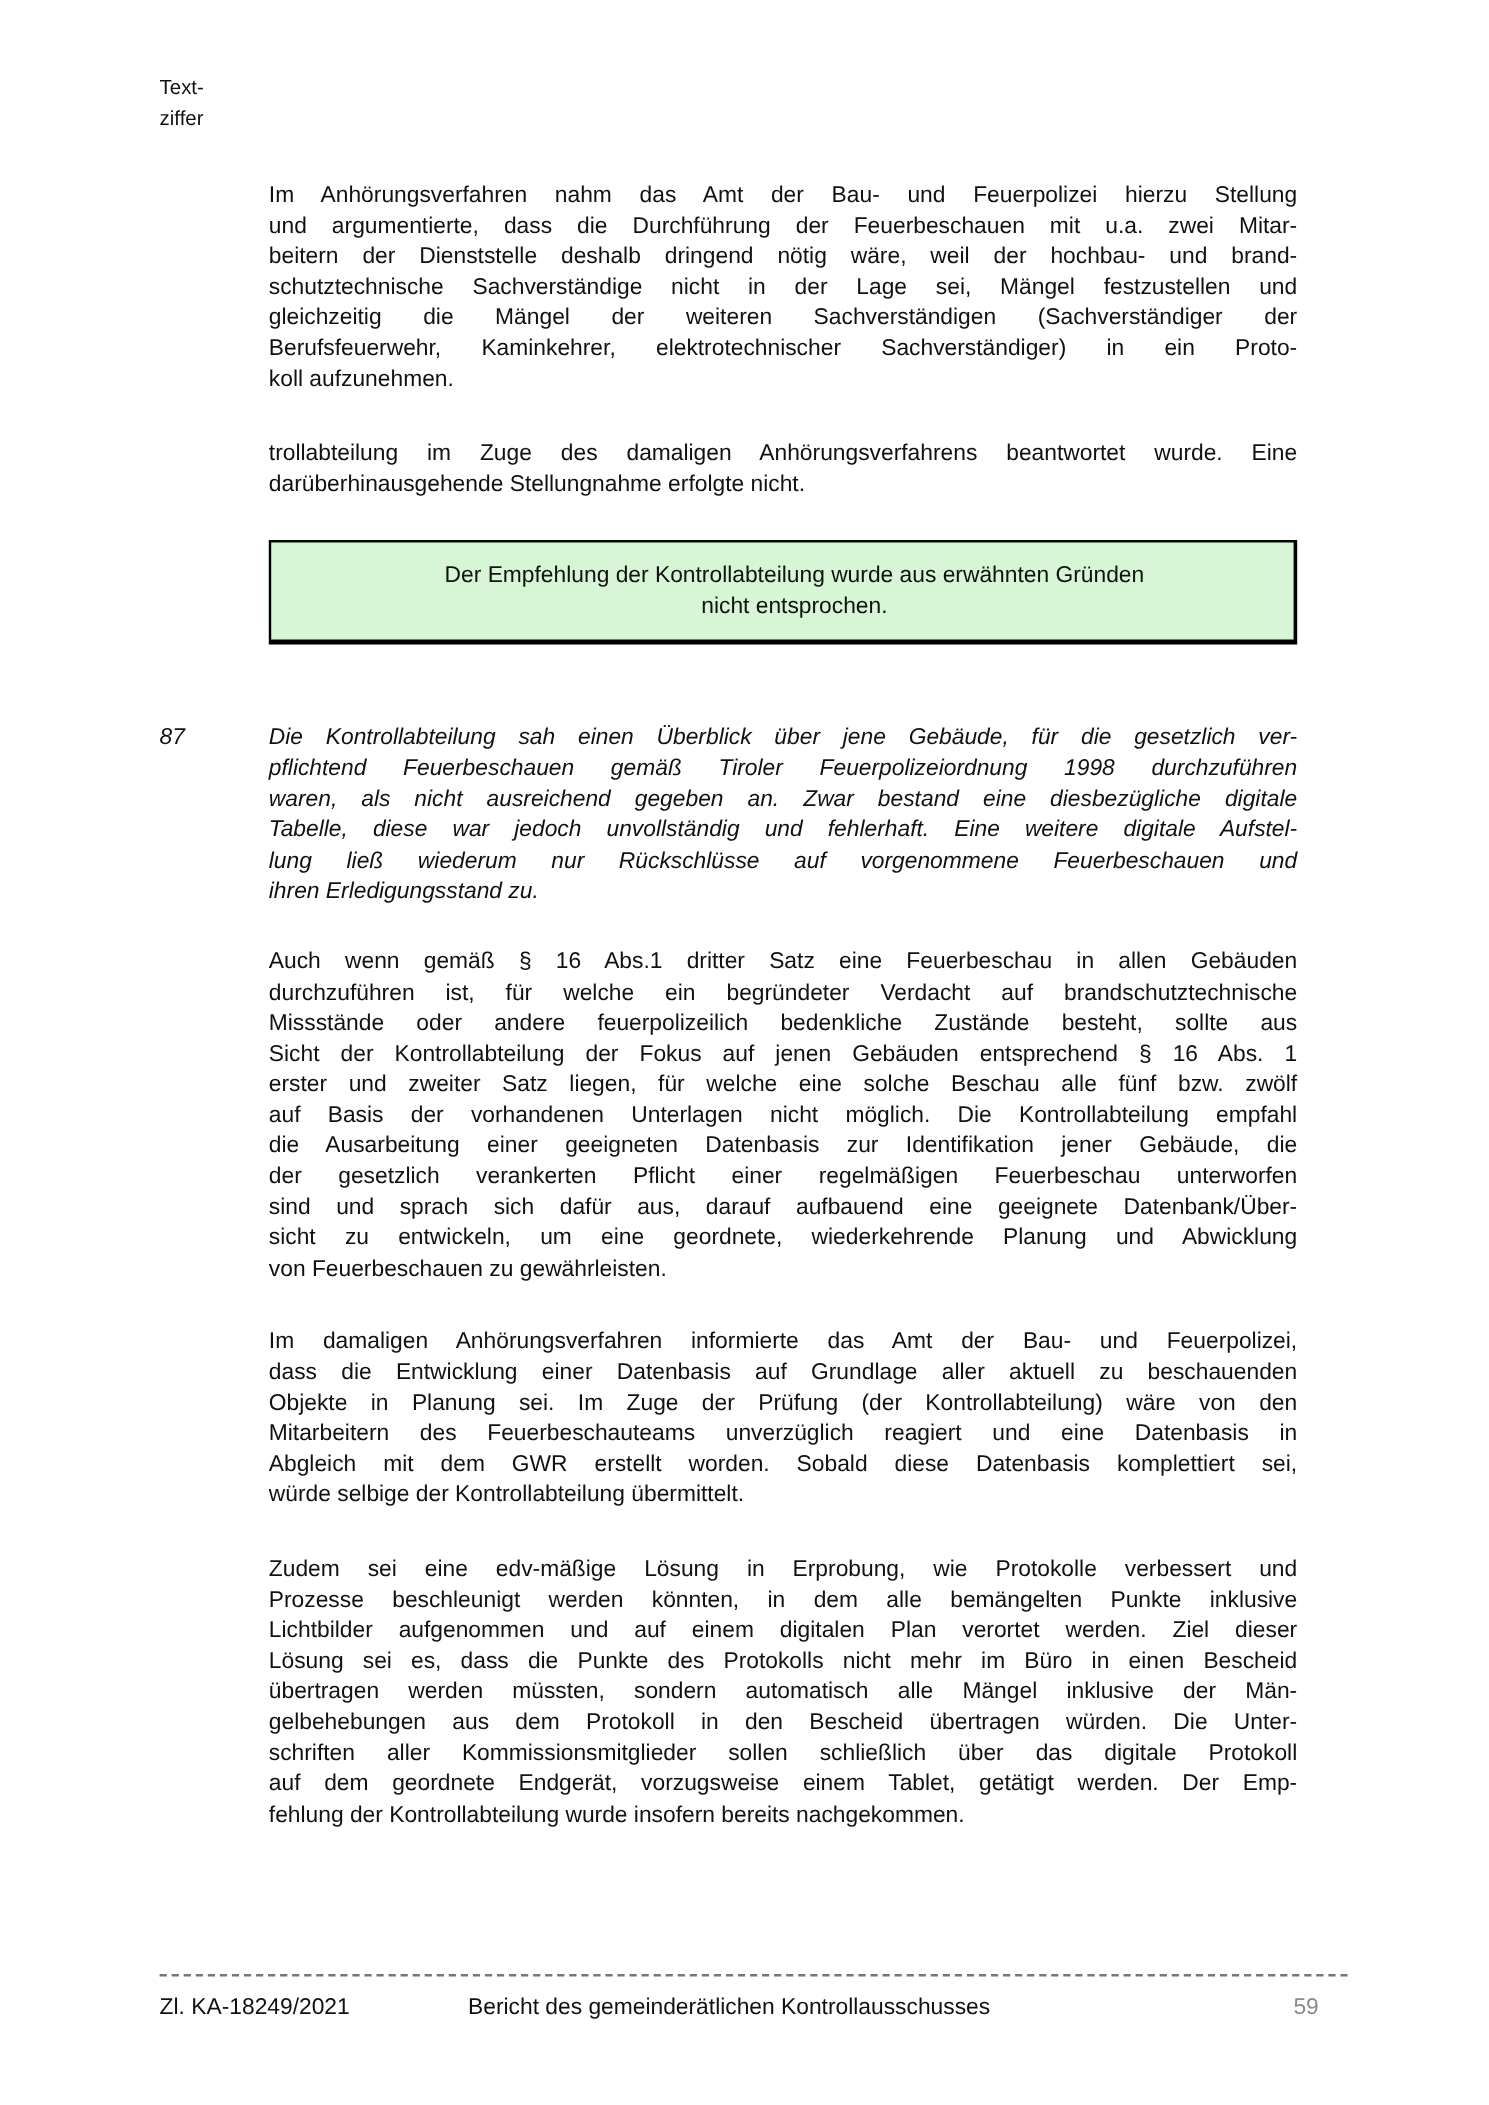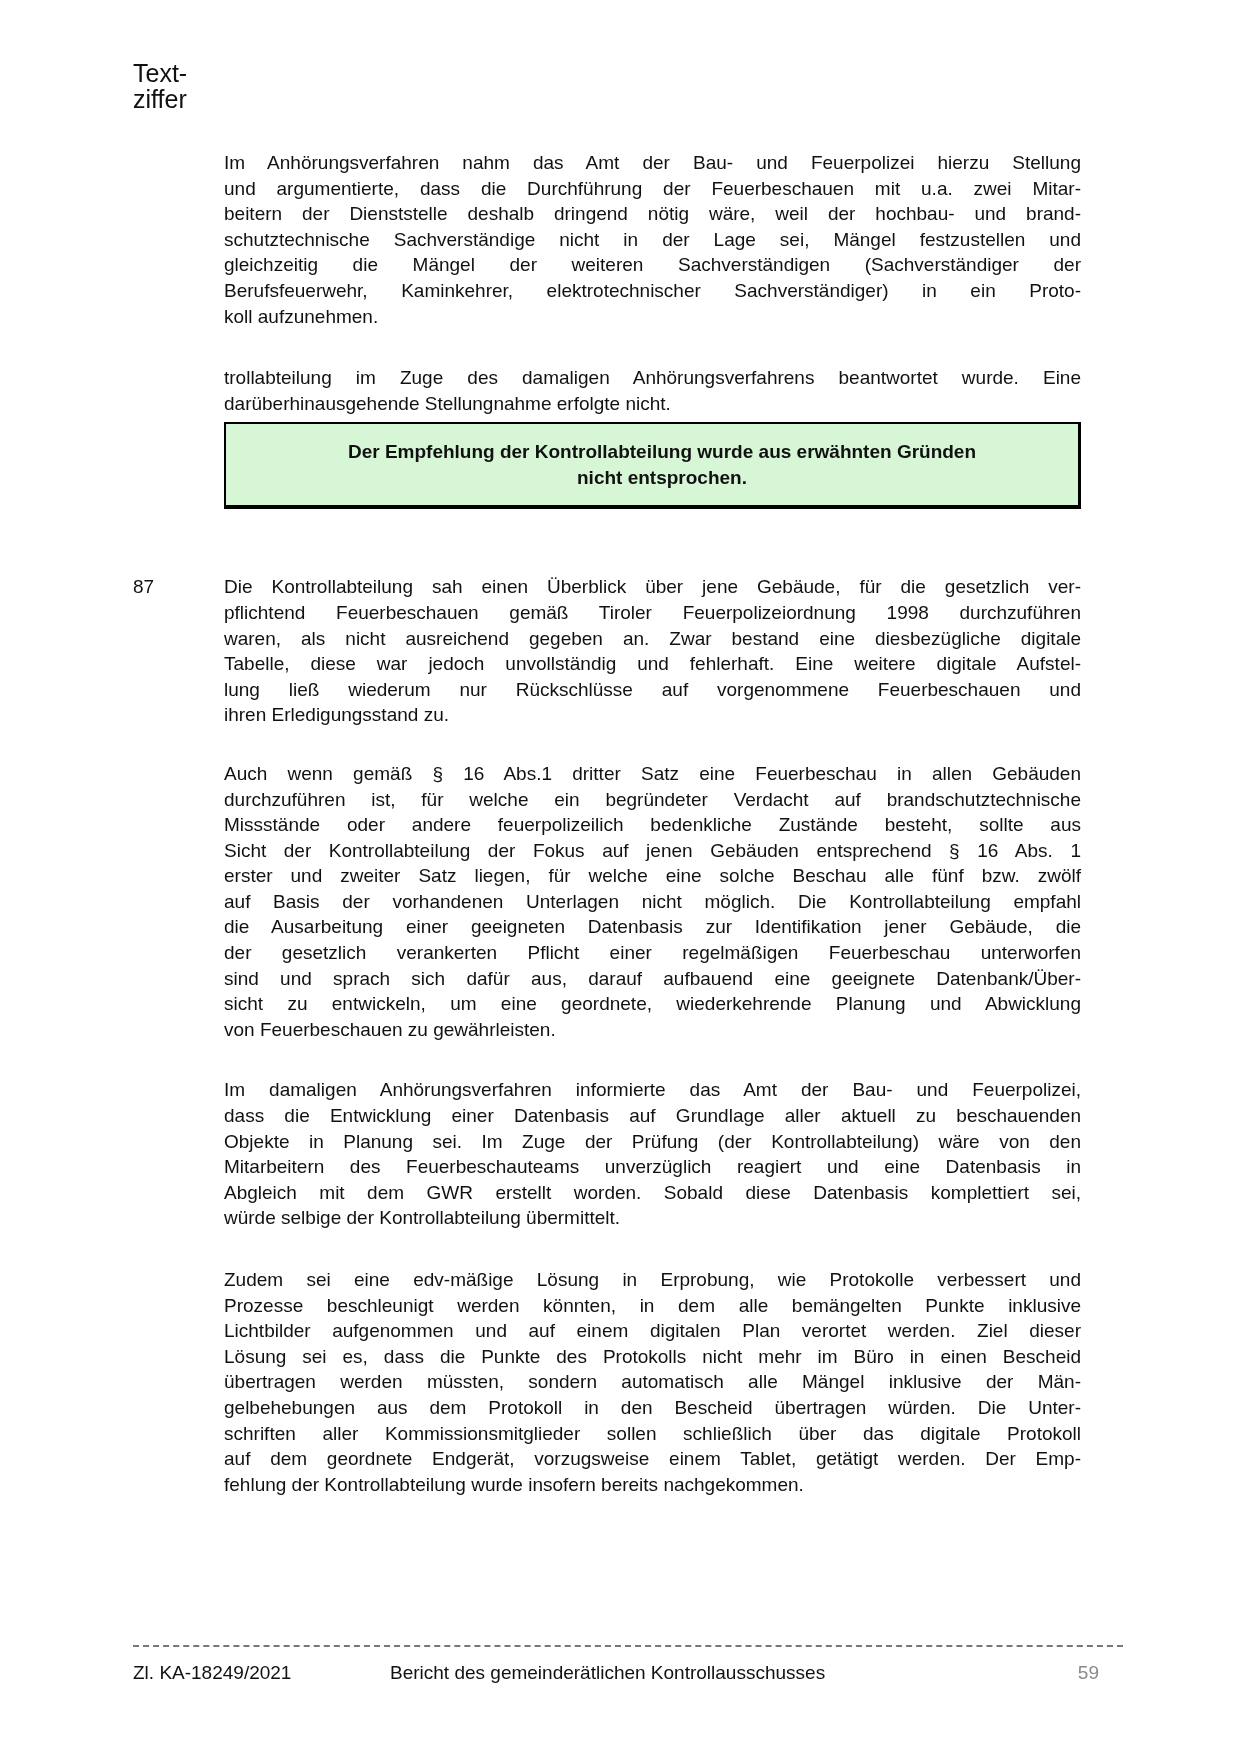--- a/index.html
+++ b/index.html
@@ -14,21 +14,21 @@
     margin: 0 auto;
     background: #ffffff;
     font-family: "Liberation Sans", "DejaVu Sans", sans-serif;
     color: #111111;
     overflow: hidden;
   }
   .margin-header {
     position: absolute;
     left: 133px;
     top: 60px;
-    font-size: 25px;
+    font-size: 17px;
     line-height: 26px;
     white-space: pre-line;
   }
   .content {
     position: absolute;
     left: 224px;
     top: 150px;
     width: 857px;
     font-size: 19px;
     line-height: 25.6px;
@@ -40,34 +40,33 @@
     white-space: normal;
   }
   .para .line.last {
     text-align-last: left;
   }
   .p2 { margin-top: 36px; }
   .p4 { margin-top: 33px; }
   .p5 { margin-top: 35px; }
   .p6 { margin-top: 36px; }
   .highlight-box {
-    margin-top: 6px;
+    margin-top: 34px;
     margin-bottom: 65px;
     background: #d6f6d6;
     border: 2px solid #000000;
     border-right-width: 3px;
     border-bottom-width: 4px;
     padding: 15px 20px 14px 40px;
-    font-weight: bold;
   }
   .highlight-box .line {
     text-align: center;
     line-height: 26px;
   }
-  .item-with-number { position: relative; }
+  .item-with-number { position: relative; font-style: italic; }
   .margin-number {
     position: absolute;
     left: -91px;
     top: 0;
     font-size: 19px;
     line-height: 25.6px;
   }
   .footer {
     position: absolute;
     left: 133px;

